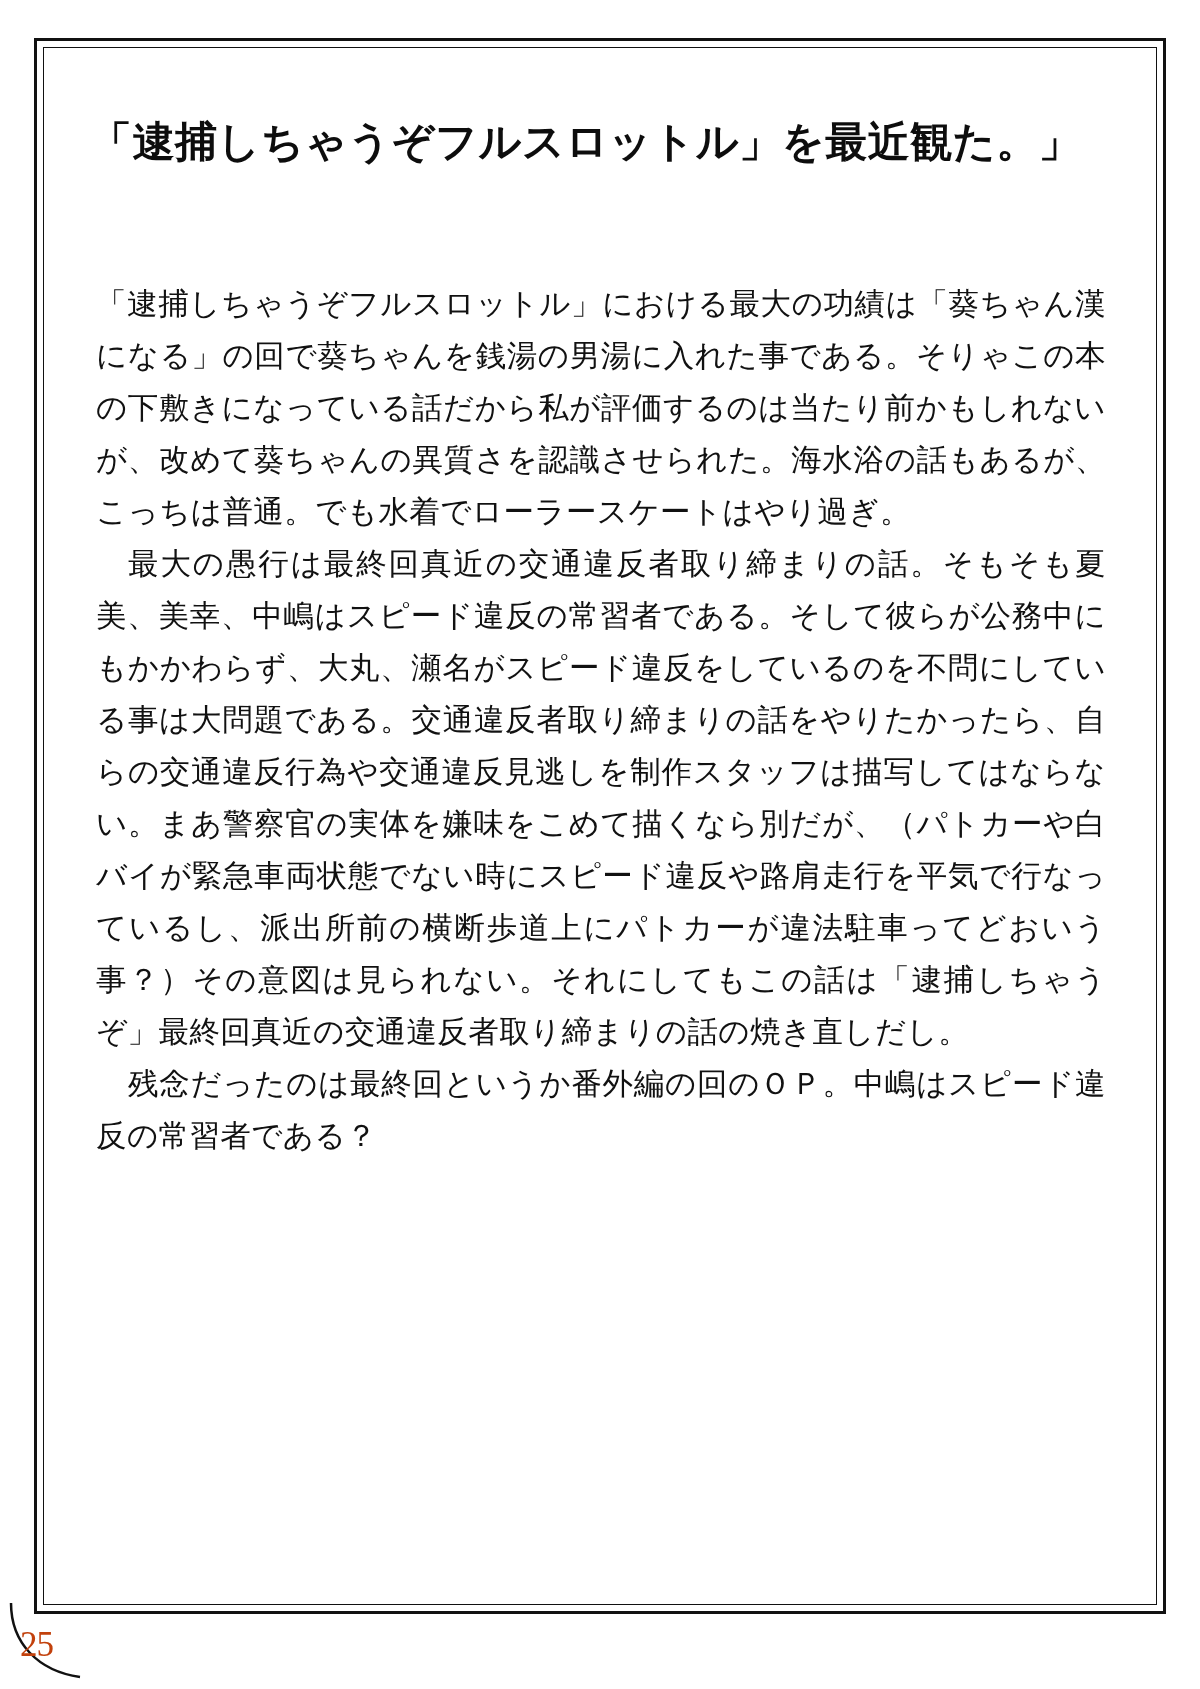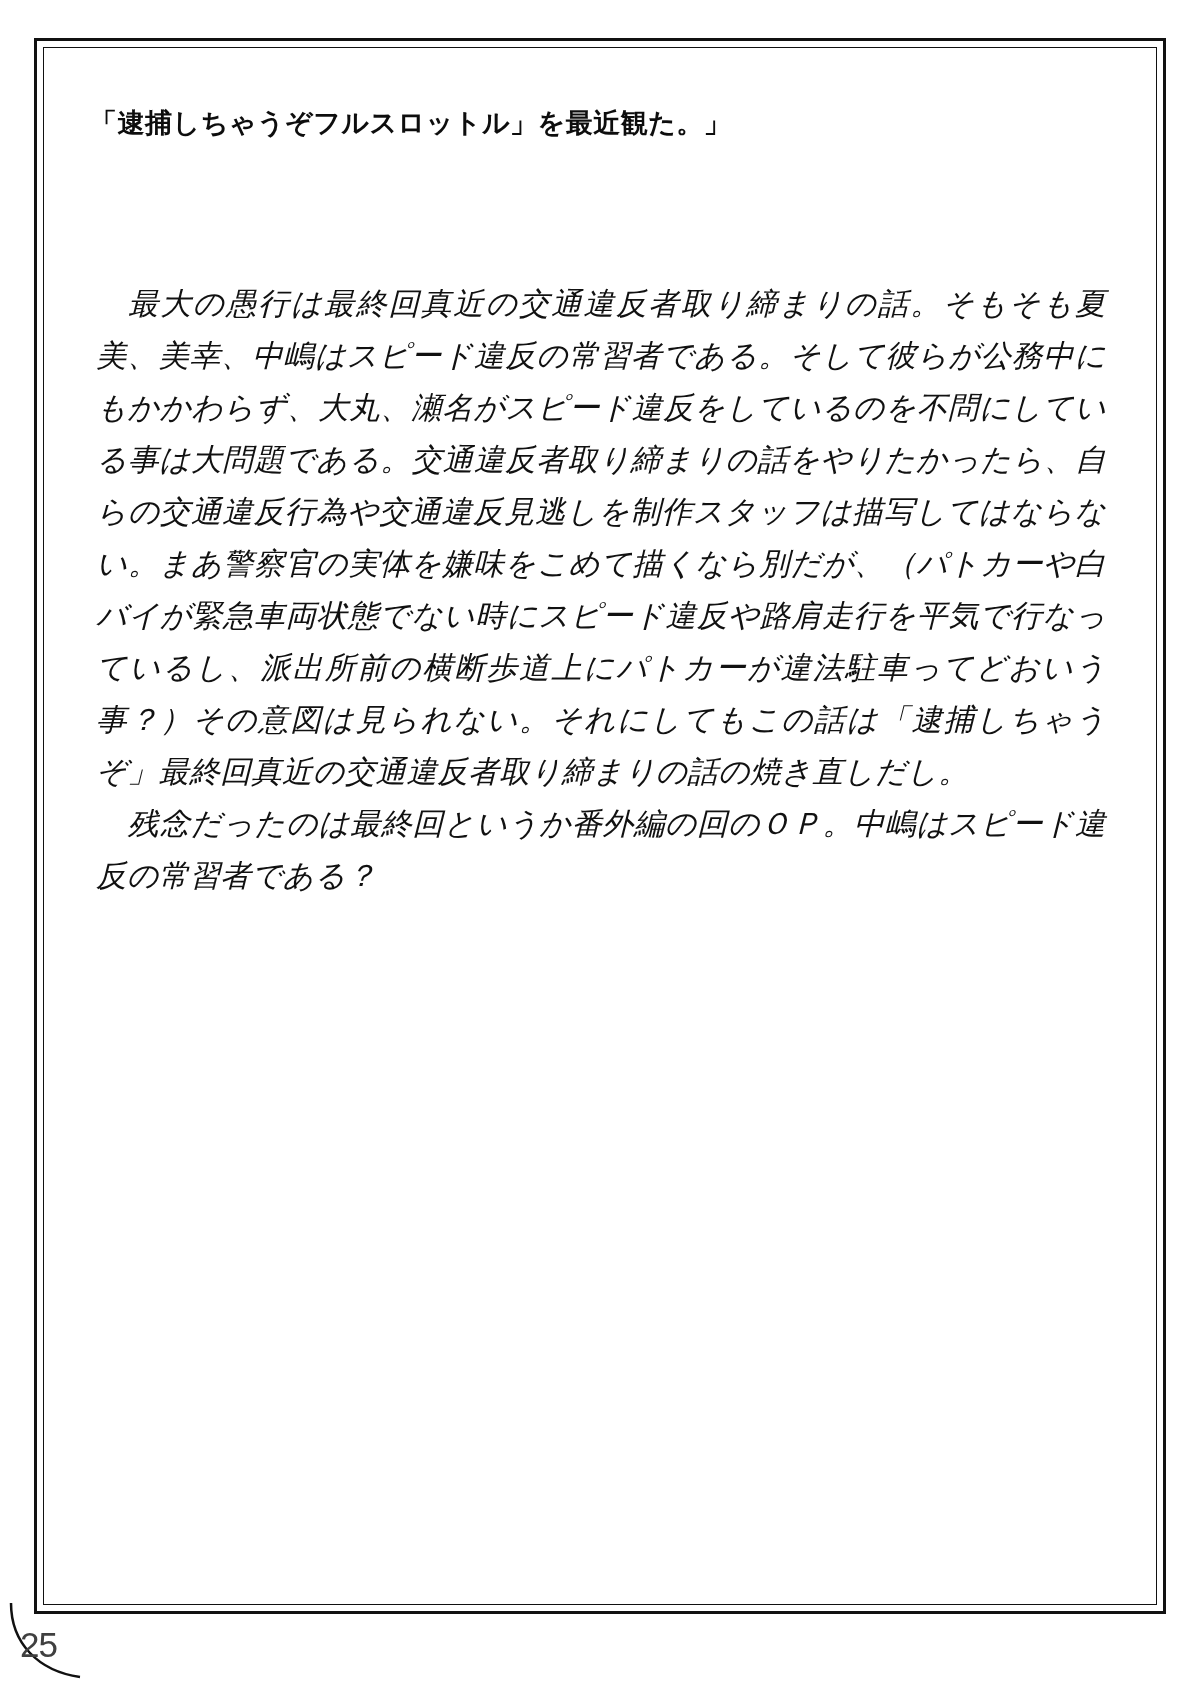--- a/index.html
+++ b/index.html
@@ -38,21 +38,21 @@
   
   .title-block {
     position: absolute;
     left: 90px;
     top: 88px;
     width: 1020px;
   }
   .doc-title {
     font-family: "DejaVu Sans", sans-serif;
     font-weight: 700;
-    font-size: 27px;
+    font-size: 42px;
     line-height: 1.25;
     color: #0d0d0d;
     letter-spacing: 0.5px;
     white-space: nowrap;
   }
 
   
   .body-block {
     position: absolute;
     left: 96px;
@@ -64,38 +64,37 @@
     font-size: 30.5px;
     line-height: 52px;
     color: #111111;
     text-align: justify;
     text-justify: inter-character;
     margin: 0;
     letter-spacing: 0.4px;
   }
   .para.indent {
     text-indent: 32px;
-    font-style: italic;
   }
 
   
   .page-number-wrap {
     position: absolute;
     left: 8px;
     bottom: 10px;
     width: 90px;
     height: 78px;
   }
   .page-number {
     position: absolute;
     left: 12px;
     bottom: 14px;
-    font-family: Liberation Sans, sans-serif;
+    font-family: Liberation Serif, serif;
     font-size: 35px;
-    color: #404040;
+    color: #c2410c;
     letter-spacing: -1px;
   }
   .page-number-arc {
     position: absolute;
     left: 0;
     bottom: 0;
     width: 90px;
     height: 78px;
   }
 </style>
@@ -104,20 +103,21 @@
 
 <div class="page-frame">
   <div class="page-frame-inner"></div>
 </div>
 
 <div class="title-block">
   <h1 class="doc-title">「逮捕しちゃうぞフルスロットル」を最近観た。」</h1>
 </div>
 
 <div class="body-block">
+  <p class="para">「逮捕しちゃうぞフルスロットル」における最大の功績は「葵ちゃん漢になる」の回で葵ちゃんを銭湯の男湯に入れた事である。そりゃこの本の下敷きになっている話だから私が評価するのは当たり前かもしれないが、改めて葵ちゃんの異質さを認識させられた。海水浴の話もあるが、こっちは普通。でも水着でローラースケートはやり過ぎ。</p>
   <p class="para indent">最大の愚行は最終回真近の交通違反者取り締まりの話。そもそも夏美、美幸、中嶋はスピード違反の常習者である。そして彼らが公務中にもかかわらず、大丸、瀬名がスピード違反をしているのを不問にしている事は大問題である。交通違反者取り締まりの話をやりたかったら、自らの交通違反行為や交通違反見逃しを制作スタッフは描写してはならない。まあ警察官の実体を嫌味をこめて描くなら別だが、（パトカーや白バイが緊急車両状態でない時にスピード違反や路肩走行を平気で行なっているし、派出所前の横断歩道上にパトカーが違法駐車ってどおいう事？）その意図は見られない。それにしてもこの話は「逮捕しちゃうぞ」最終回真近の交通違反者取り締まりの話の焼き直しだし。</p>
   <p class="para indent">残念だったのは最終回というか番外編の回のＯＰ。中嶋はスピード違反の常習者である？</p>
 </div>
 
 <div class="page-number-wrap">
   <svg class="page-number-arc" viewBox="0 0 90 78">
     <path d="M 3 2 C 3 42, 30 70, 72 76" fill="none" stroke="#111111" stroke-width="2.5"></path>
   </svg>
   <div class="page-number">25</div>
 </div>

